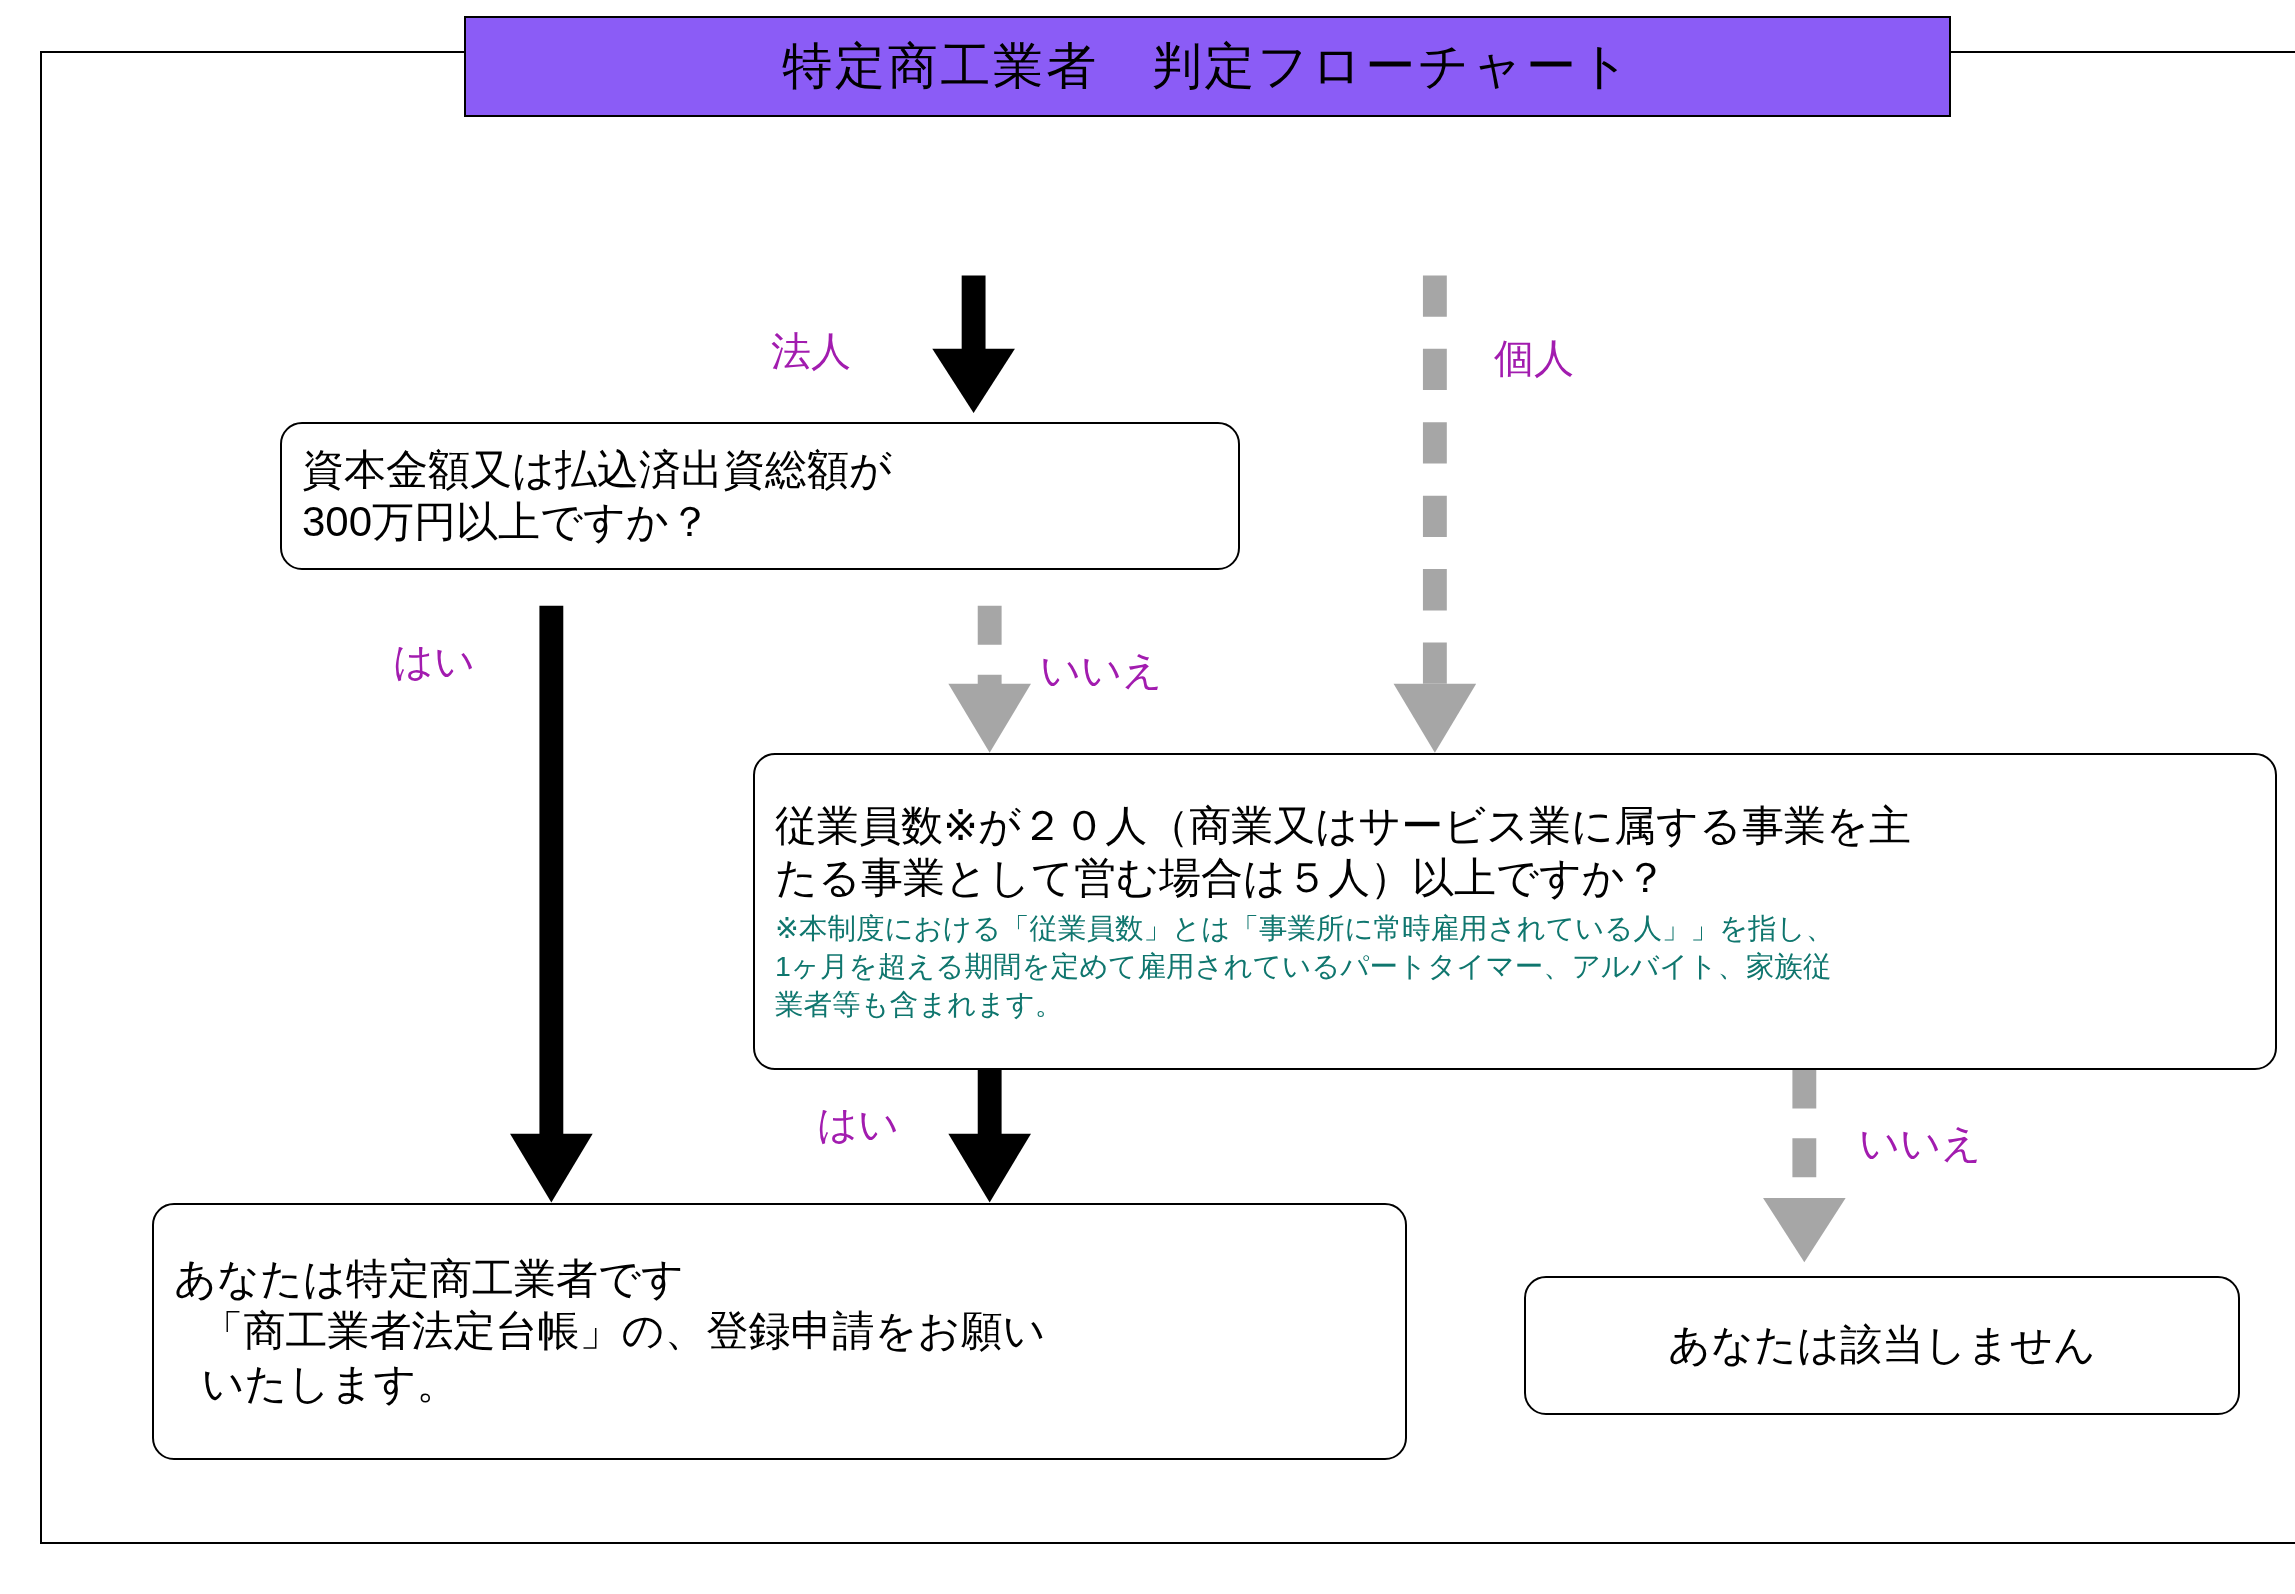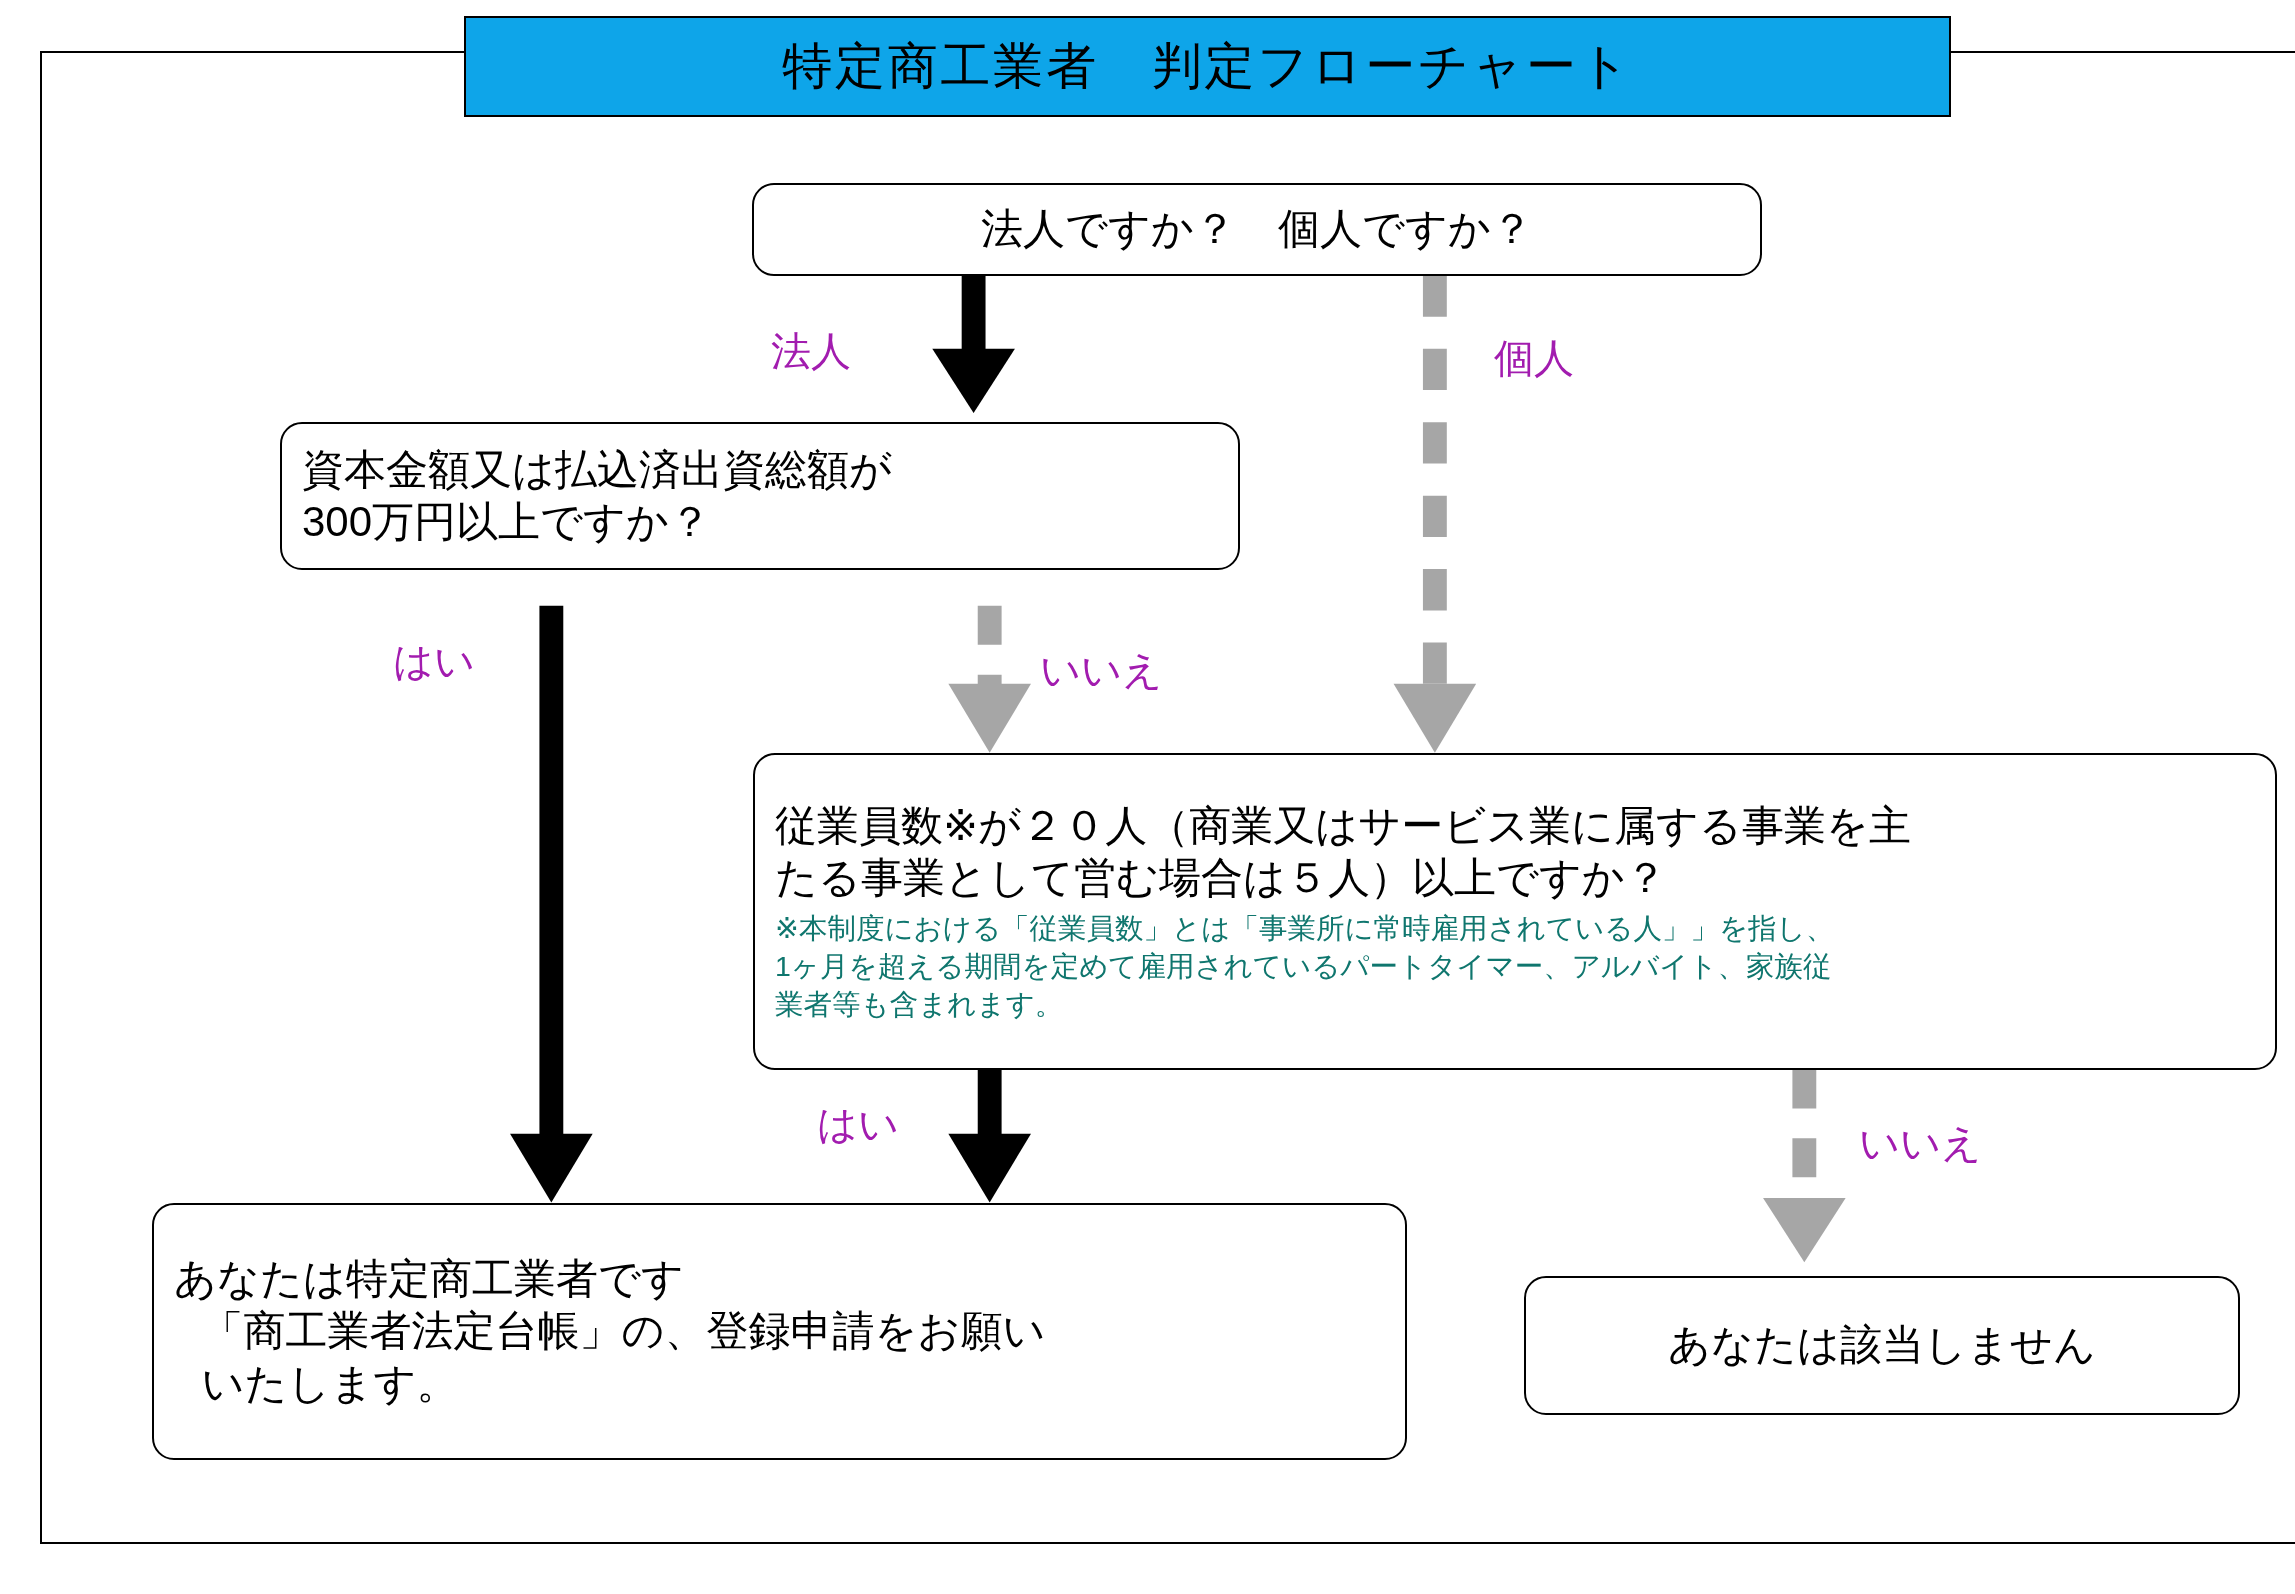--- a/index.html
+++ b/index.html
@@ -29,21 +29,21 @@
     box-sizing: border-box;
   }
 
   
   .title-box {
     position: absolute;
     left: 464px;
     top: 15.6px;
     width: 1487px;
     height: 101px;
-    background: #0ea5e9;
+    background: #8b5cf6;
     border: 2.8px solid #000000;
     box-sizing: border-box;
     display: flex;
     align-items: center;
     justify-content: center;
   }
   .title-text {
     font-size: 50px;
     letter-spacing: 2.8px;
     color: #000000;
@@ -142,25 +142,20 @@
       <line x1="2155" y1="2330" x2="2155" y2="2490" stroke="#000000" stroke-width="52"></line>
       <polygon points="2065,2470 2245,2470 2155,2620" fill="#000000"></polygon>
     </g>
 
     <g>
       <line x1="3930" y1="2330" x2="3930" y2="2630" stroke="#a6a6a6" stroke-width="52" stroke-dasharray="85 65"></line>
       <polygon points="3840,2610 4020,2610 3930,2750" fill="#a6a6a6"></polygon>
     </g>
   </svg>
 
-  <div class="node centered" style="left:752px; top:183px; width:1010px; height:93px;">
-    <div class="inner">
-      <div class="line-main">法人ですか？　個人ですか？</div>
-    </div>
-  </div>
 
   <div class="node" style="left:280px; top:422px; width:960px; height:148px;">
     <div class="inner">
       <div class="line-main">資本金額又は払込済出資総額が</div>
       <div class="line-main">300万円以上ですか？</div>
     </div>
   </div>
 
   <div class="node" style="left:753px; top:753px; width:1524px; height:317px;">
     <div class="inner" style="justify-content:center;">

